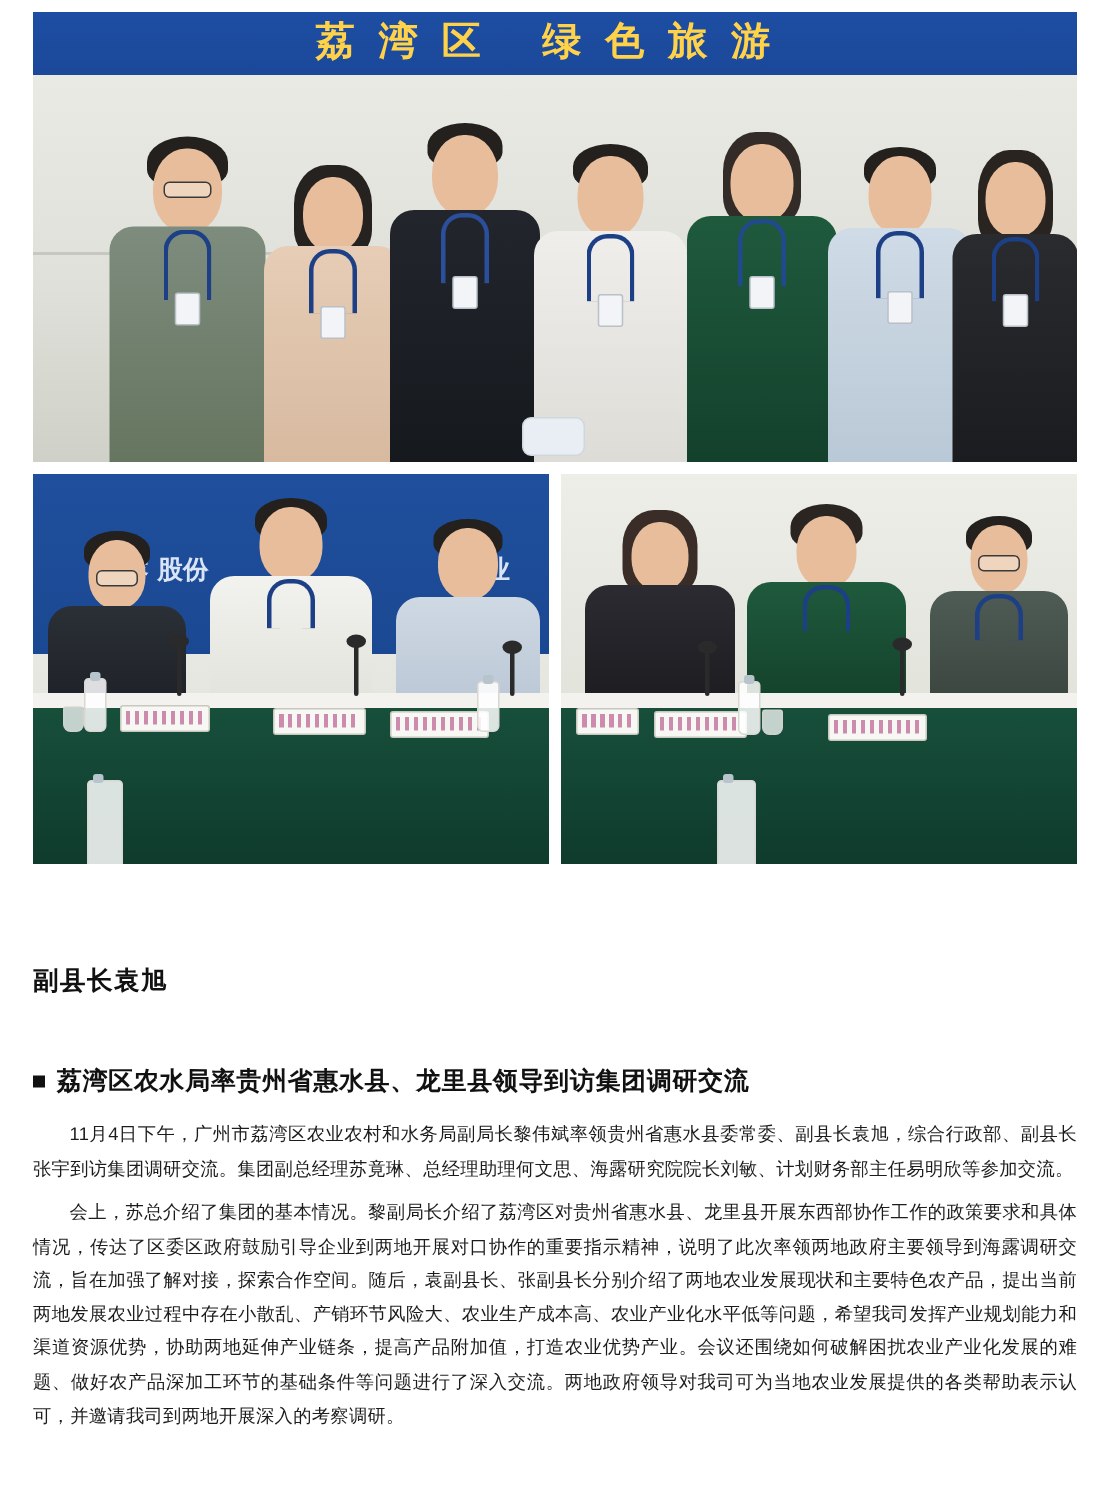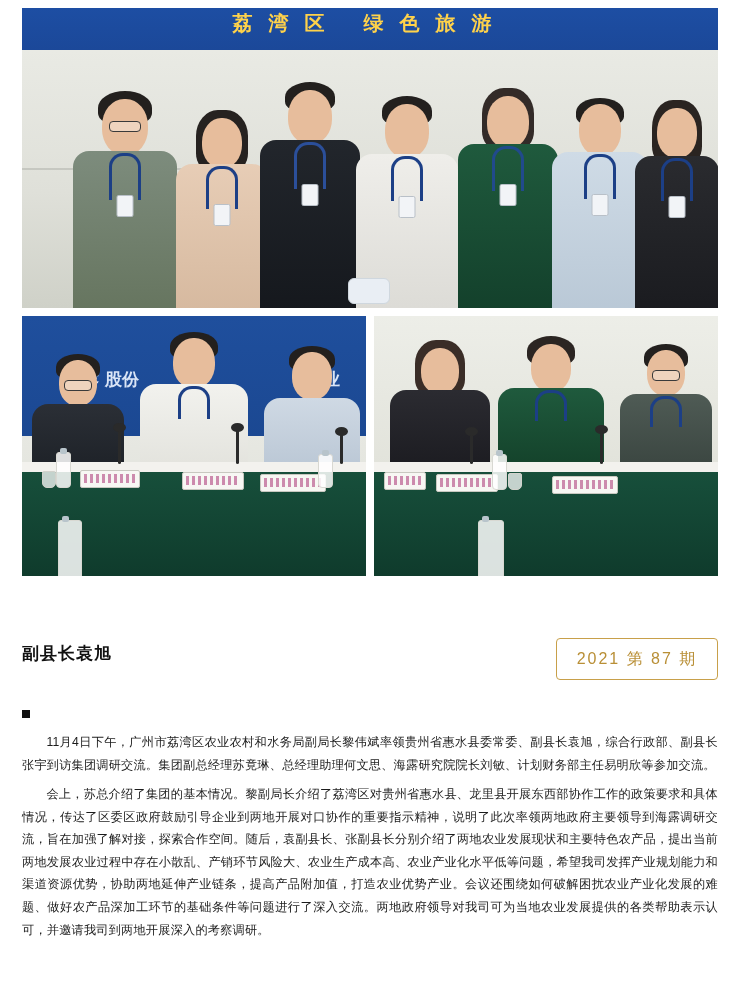--- a/index.html
+++ b/index.html
@@ -51,21 +51,21 @@
   
   .scene { position: absolute; inset: 0; }
 
   
   .hero .banner {
     position: absolute; left: 0; top: 0; width: 100%; height: 42px;
     background: linear-gradient(180deg,#1d4ea3 0%, #1b4899 100%);
   }
   .hero .banner-text {
     position: absolute; left: 50%; top: 2px; transform: translateX(-50%);
-    color: #ffd24a; font-size: 20px; letter-spacing: 16px;
+    color: #ffd24a; font-size: 26px; letter-spacing: 16px;
     font-family: "DejaVu Sans", sans-serif; font-weight: bold;
     white-space: nowrap;
   }
   .hero .wall {
     position: absolute; left: 0; top: 42px; right: 0; bottom: 0;
     background: linear-gradient(180deg,#e9eae4 0%, #dfe0d9 55%, #cfd1c8 100%);
   }
   .hero .wall:after {
     content: ""; position: absolute; left: 0; right: 0; top: 118px; height: 2px;
     background: rgba(120,125,115,.25);
@@ -408,25 +408,25 @@
 
         <div class="bottle" style="left:118px;bottom:86px;height:34px;"></div>
         <div class="cup" style="left:134px;bottom:86px;"></div>
         <div class="bottle" style="left:104px;bottom:-10px;height:64px;width:24px;"></div>
       </div>
     </div>
   </div>
 
   <div class="meta">
     <div class="dept">副县长袁旭</div>
-    <div class="issue">2021  第 87 期</div>
   </div>
 
   <div class="headline">
     <span class="sq"></span>
+    <span>荔湾区农水局率贵州省惠水县、龙里县领导到访集团调研交流</span>
   </div>
 
   <div class="body-text">
     <p>11月4日下午，广州市荔湾区农业农村和水务局副局长黎伟斌率领贵州省惠水县委常委、副县长袁旭，综合行政部、副县长张宇到访集团调研交流。集团副总经理苏竟琳、总经理助理何文思、海露研究院院长刘敏、计划财务部主任易明欣等参加交流。</p>
     <p>会上，苏总介绍了集团的基本情况。黎副局长介绍了荔湾区对贵州省惠水县、龙里县开展东西部协作工作的政策要求和具体情况，传达了区委区政府鼓励引导企业到两地开展对口协作的重要指示精神，说明了此次率领两地政府主要领导到海露调研交流，旨在加强了解对接，探索合作空间。随后，袁副县长、张副县长分别介绍了两地农业发展现状和主要特色农产品，提出当前两地发展农业过程中存在小散乱、产销环节风险大、农业生产成本高、农业产业化水平低等问题，希望我司发挥产业规划能力和渠道资源优势，协助两地延伸产业链条，提高产品附加值，打造农业优势产业。会议还围绕如何破解困扰农业产业化发展的难题、做好农产品深加工环节的基础条件等问题进行了深入交流。两地政府领导对我司可为当地农业发展提供的各类帮助表示认可，并邀请我司到两地开展深入的考察调研。</p>
   </div>
 
 </div>
 
 </body></html>

